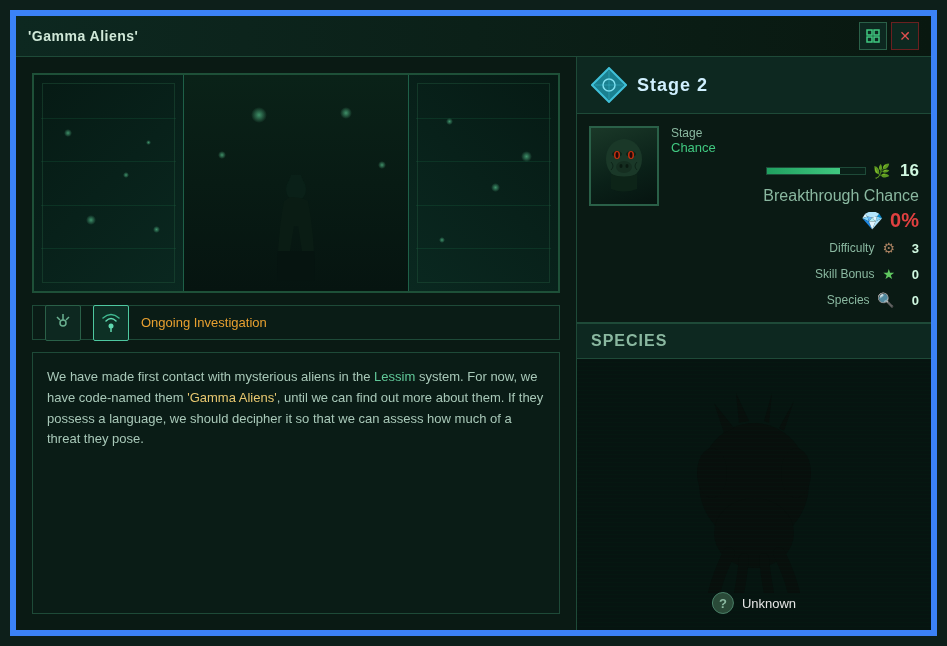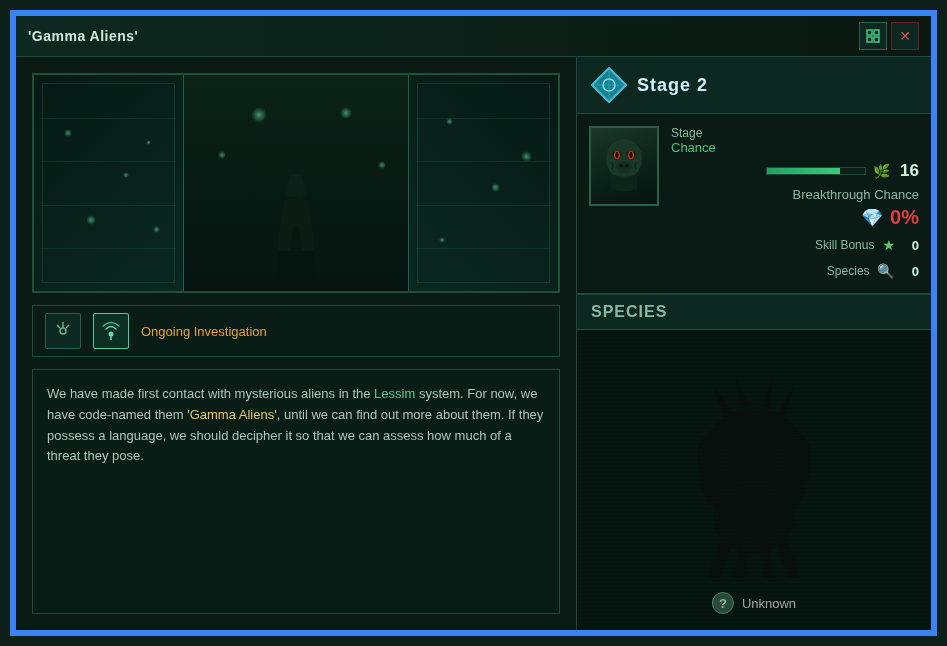--- a/index.html
+++ b/index.html
@@ -168,21 +168,21 @@
     }
 
     
     .status-bar {
       border: 1px solid #1e4a38;
       background: #0a1c16;
       padding: 8px 12px;
       display: flex;
       align-items: center;
       gap: 12px;
-      height: 52px;
+      height: 35px;
     }
     .status-icon {
       width: 36px;
       height: 36px;
       border: 1px solid #2a6048;
       background: #0d2820;
       border-radius: 2px;
       display: flex;
       align-items: center;
       justify-content: center;
@@ -317,21 +317,21 @@
 
     
     .breakthrough-row {
       display: flex;
       flex-direction: column;
       align-items: flex-end;
       gap: 4px;
     }
     .breakthrough-label {
       color: #8ab8a0;
-      font-size: 13px;
+      font-size: 16px;
     }
     .breakthrough-value-row {
       display: flex;
       align-items: center;
       gap: 6px;
     }
     .breakthrough-gem {
       color: #c83030;
       font-size: 18px;
     }
@@ -433,21 +433,21 @@
       background: #2a4a38;
       border: 1px solid #4a8068;
       display: flex;
       align-items: center;
       justify-content: center;
       color: #8ab8a0;
       font-size: 13px;
       font-weight: 700;
     }
     .unknown-text {
-      color: #a3a3a3;
+      color: #e5e5e5;
       font-size: 13px;
     }
 
     
     .corner-tl { position: absolute; top: 0; left: 0; width: 12px; height: 12px; border-top: 2px solid #40c880; border-left: 2px solid #40c880; }
     .corner-tr { position: absolute; top: 0; right: 0; width: 12px; height: 12px; border-top: 2px solid #40c880; border-right: 2px solid #40c880; }
     .corner-bl { position: absolute; bottom: 0; left: 0; width: 12px; height: 12px; border-bottom: 2px solid #40c880; border-left: 2px solid #40c880; }
     .corner-br { position: absolute; bottom: 0; right: 0; width: 12px; height: 12px; border-bottom: 2px solid #40c880; border-right: 2px solid #40c880; }
 
     
@@ -646,20 +646,25 @@
 
             <div class="breakthrough-row">
               <div class="breakthrough-label">Breakthrough Chance</div>
               <div class="breakthrough-value-row">
                 <span class="breakthrough-gem">💎</span>
                 <span class="breakthrough-pct">0%</span>
               </div>
             </div>
 
             <div class="stat-row">
+              <span class="stat-label">Difficulty</span>
+              <span class="stat-icon difficulty-icon">⚙</span>
+              <span class="stat-value">3</span>
+            </div>
+            <div class="stat-row">
               <span class="stat-label">Skill Bonus</span>
               <span class="stat-icon skill-icon">★</span>
               <span class="stat-value">0</span>
             </div>
             <div class="stat-row">
               <span class="stat-label">Species</span>
               <span class="stat-icon insights-icon">🔍</span>
               <span class="stat-value">0</span>
             </div>
           </div>

